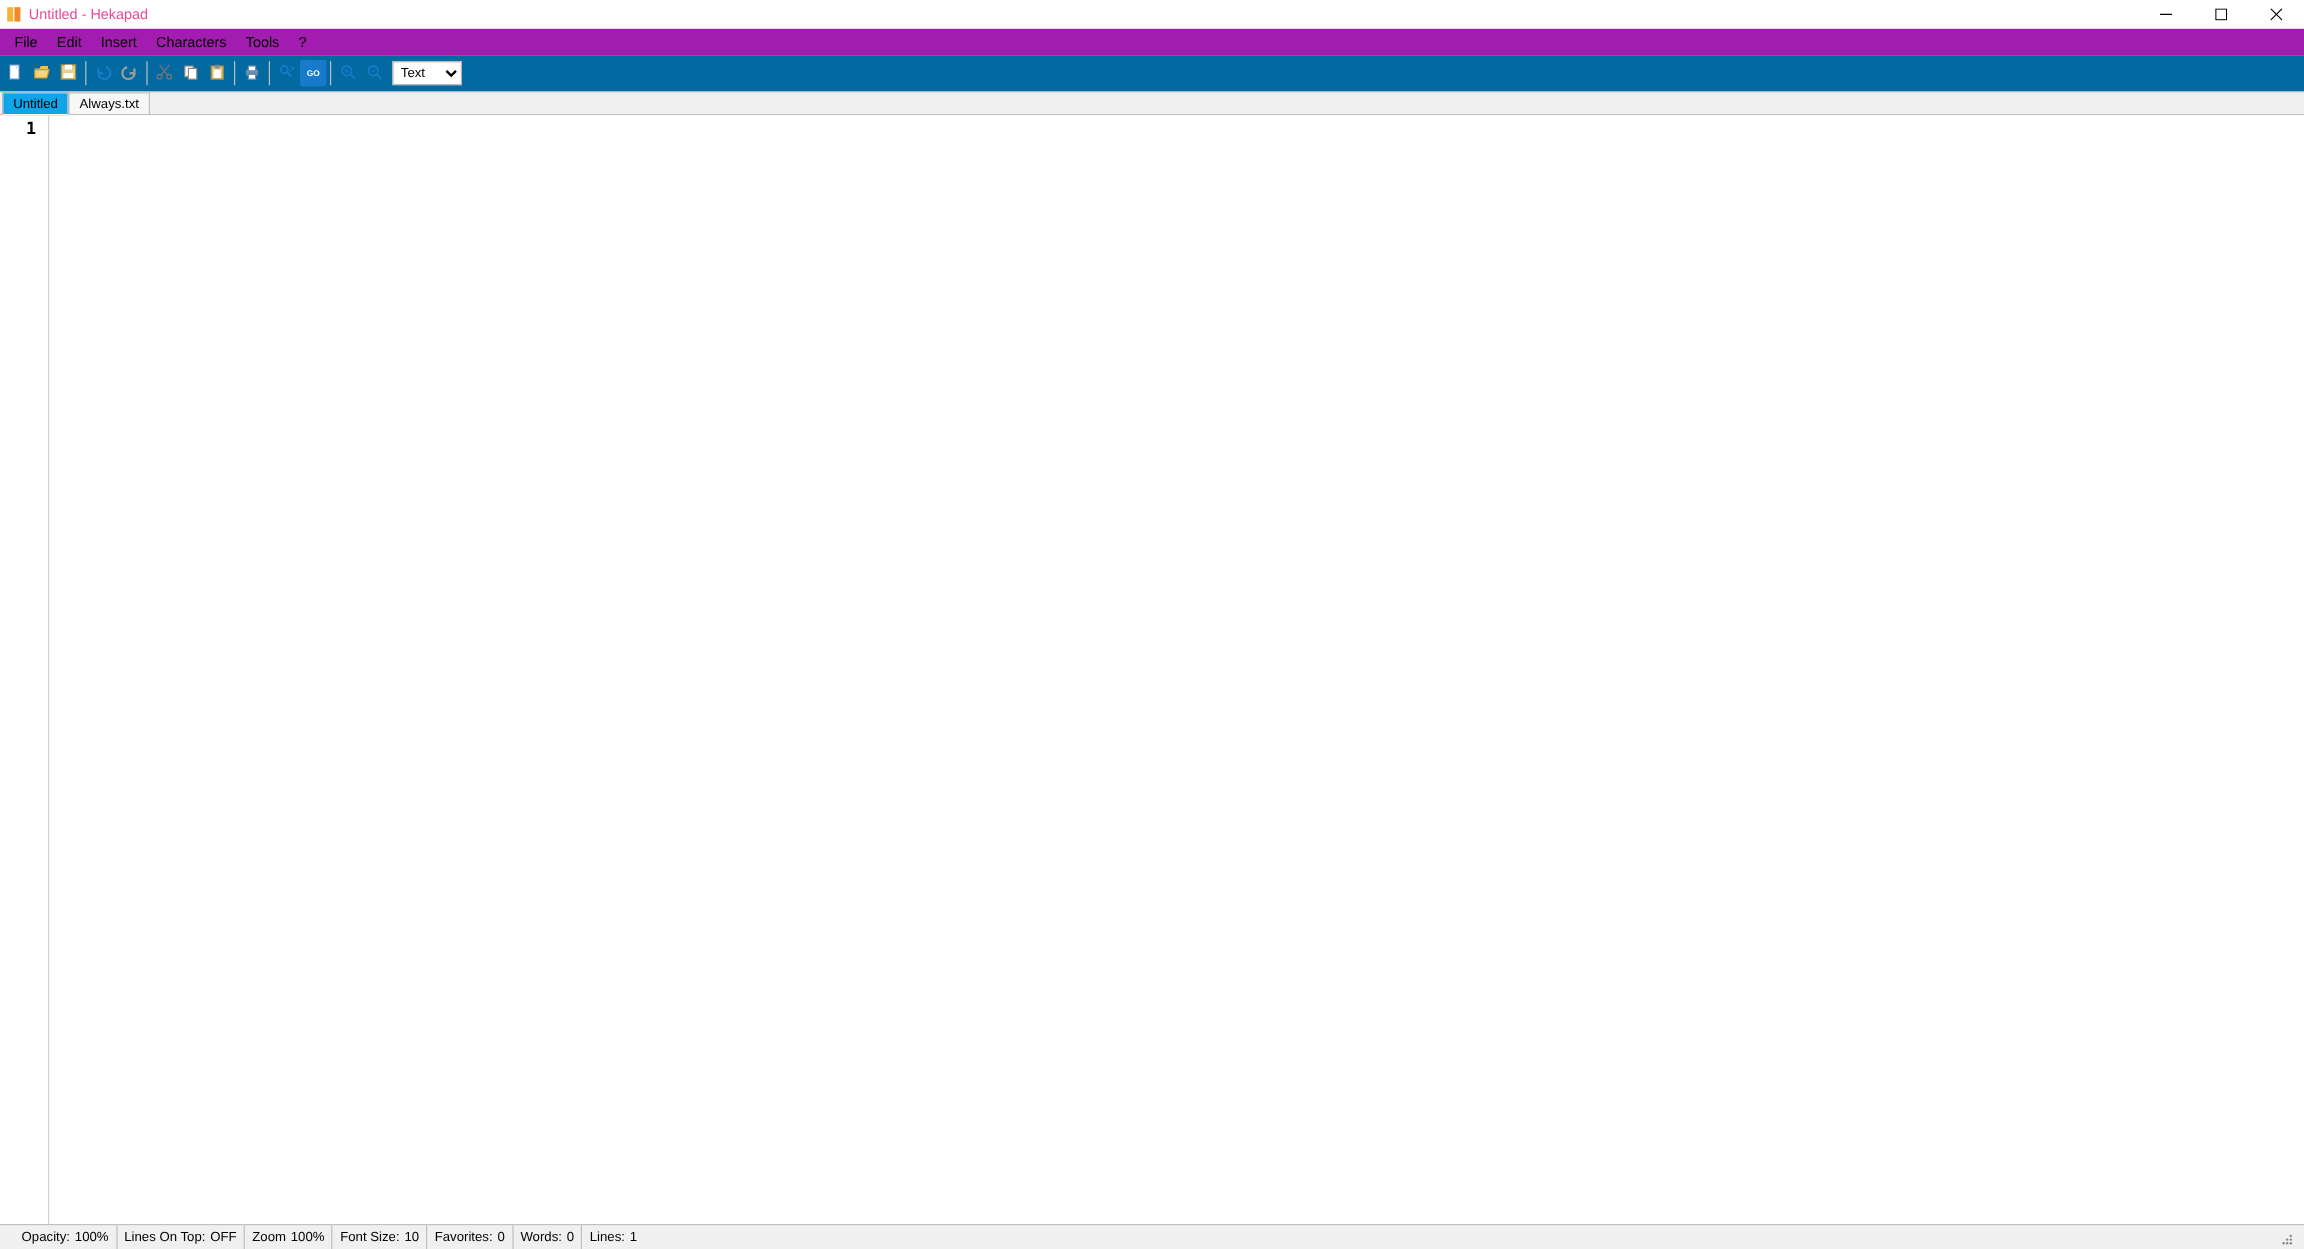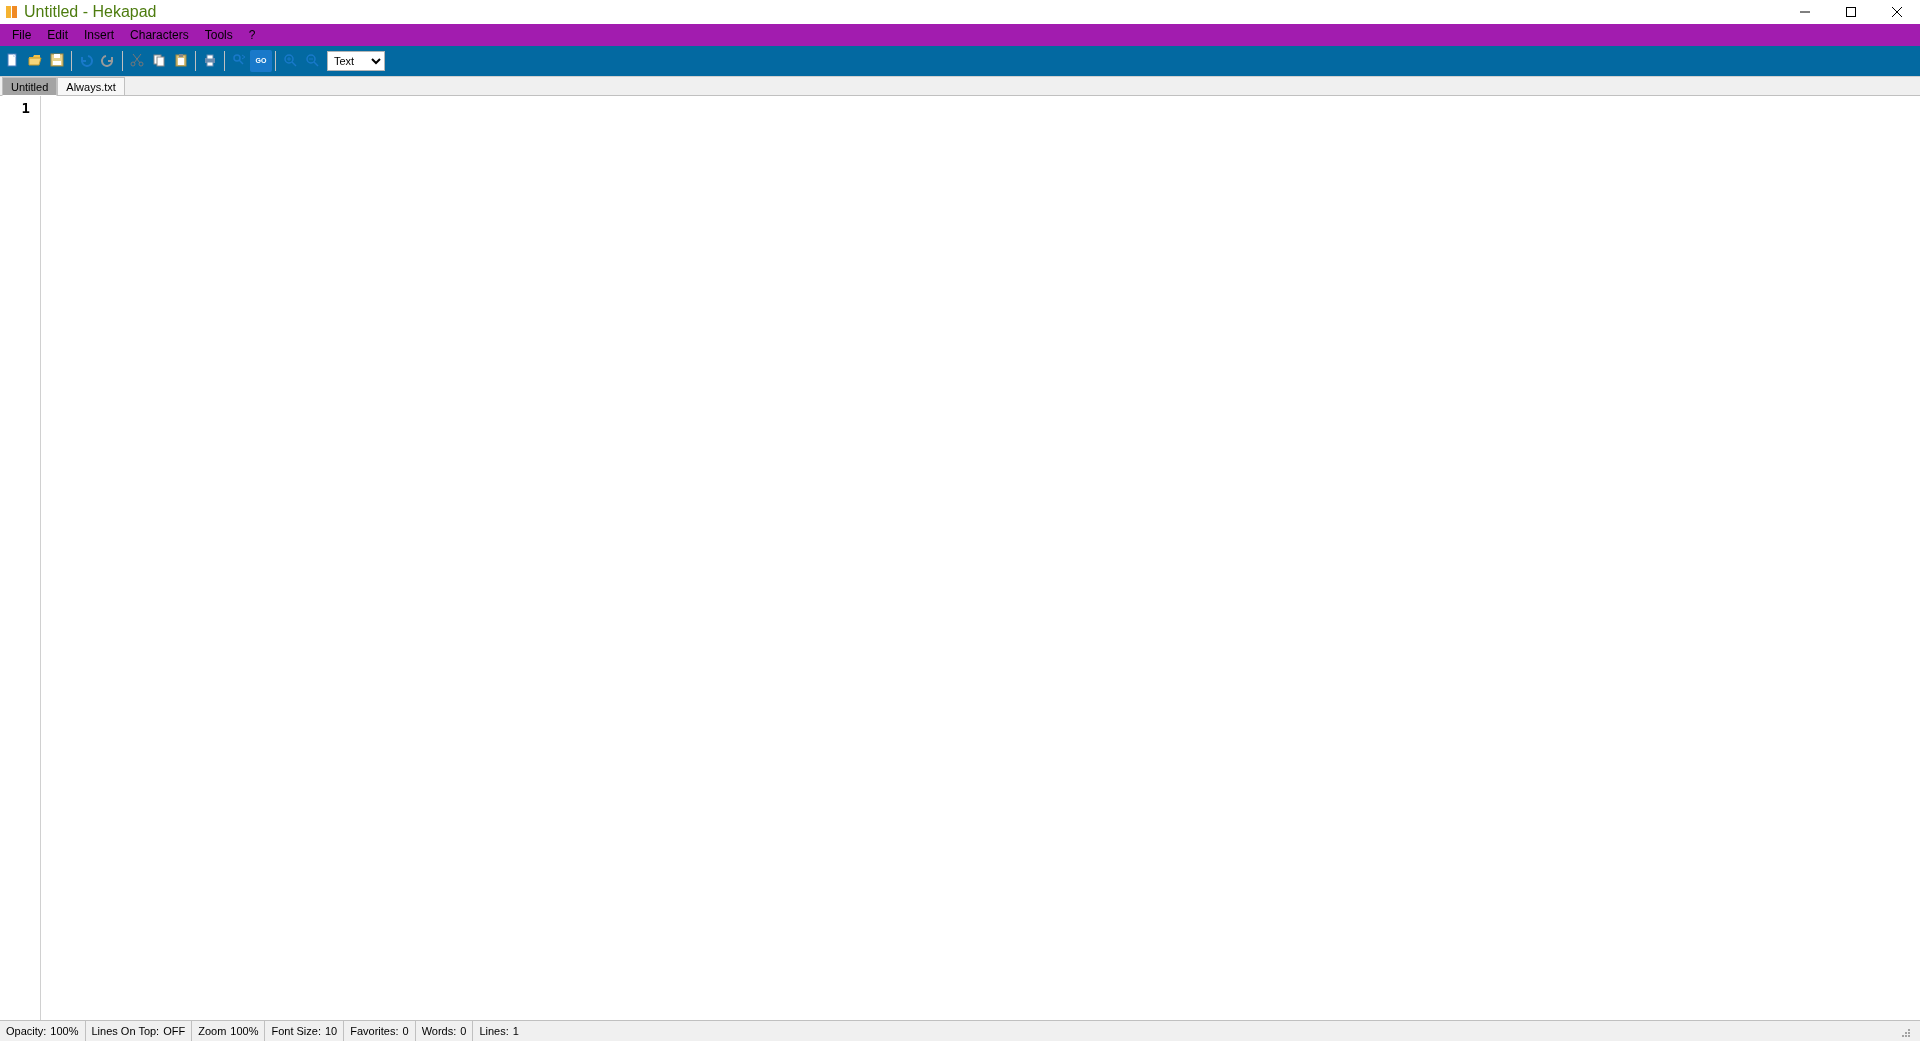--- a/index.html
+++ b/index.html
@@ -1,44 +1,44 @@
 <!DOCTYPE html>
 <html><head>
 <meta charset="utf-8">
 <style>
   html,body{margin:0;padding:0;height:100%;font-family:"Segoe UI",Tahoma,sans-serif;font-size:12px;color:#000;background:#fff;user-select:none;}
   .window{display:flex;flex-direction:column;height:100vh;}
   
   .titlebar{height:24px;display:flex;align-items:center;background:#fff;}
   .titlebar .app-icon{width:16px;height:16px;margin:0 4px 0 4px;display:flex;align-items:center;justify-content:center;}
-  .titlebar .title{flex:0 0 auto;font-size:16px;color:#4d7c0f;}
+  .titlebar .title{flex:0 0 auto;font-size:12px;color:#ec4899;}
   .titlebar .spacer{flex:1;}
   .win-btn{width:46px;height:24px;display:flex;align-items:center;justify-content:center;}
   .win-btn svg{width:10px;height:10px;}
   
   .menubar{height:22px;display:flex;align-items:stretch;padding:0 4px;background:#a21caf;}
   .menu-item{padding:0 8px;display:flex;align-items:center;font-size:12px;}
   
   .toolbar{height:26px;display:flex;align-items:center;padding:2px 2px;background:#0369a1;border-bottom:1px solid #d0d0d0;gap:0;}
   .tool-btn{width:22px;height:22px;display:flex;align-items:center;justify-content:center;border-radius:2px;margin:0 0px;}
   .tool-btn.active{background:#1979ca;}
   .tool-sep{width:1px;height:20px;background:#c0c0c0;margin:0 3px;}
   .tool-btn svg{width:16px;height:16px;}
   .syntax-select{height:20px;width:58px;font-size:11px;border:1px solid #b5b5b5;background:#fff;margin-left:4px;padding:0 2px;}
   
   .tabbar{height:18px;display:flex;align-items:flex-end;padding:0 2px;background:#f0f0f0;border-bottom:1px solid #c0c0c0;}
   .doc-tab{height:17px;padding:0 8px;font-size:11px;border:1px solid #c0c0c0;border-bottom:none;background:#f7f7f7;display:flex;align-items:center;margin-right:0;}
-  .doc-tab.active{background:#a3a3a3;border-bottom:1px solid #fff;position:relative;top:1px;}
+  .doc-tab.active{background:#0ea5e9;border-bottom:1px solid #fff;position:relative;top:1px;}
   
   .editor-wrap{flex:1;display:flex;overflow:hidden;background:#fff;}
   .gutter{width:40px;background:#fff;border-right:1px solid #d0d0d0;padding-top:4px;text-align:right;}
   .gutter .ln{font-family:Consolas,monospace;font-size:14px;font-weight:600;color:#000;padding-right:10px;height:18px;}
   .editor{flex:1;padding:4px 4px;font-family:Consolas,monospace;font-size:14px;outline:none;}
   
-  .statusbar{height:20px;border-top:1px solid #c0c0c0;background:#f0f0f0;display:flex;align-items:center;font-size:11px;}
+  .statusbar{height:20px;border-top:1px solid #c0c0c0;background:#f0f0f0;display:flex;align-items:center;font-size:11px;padding-left:12px;}
   .status-seg{padding:0 6px;border-right:1px solid #c0c0c0;height:100%;display:flex;align-items:center;gap:4px;}
   .status-seg:last-child{border-right:none;flex:1;text-align:right;}
   .grip{margin-left:auto;width:16px;height:16px;margin-right:2px;}
   .grip svg{width:16px;height:16px;}
 </style>
 </head>
 <body>
 
 <div class="window">
 

